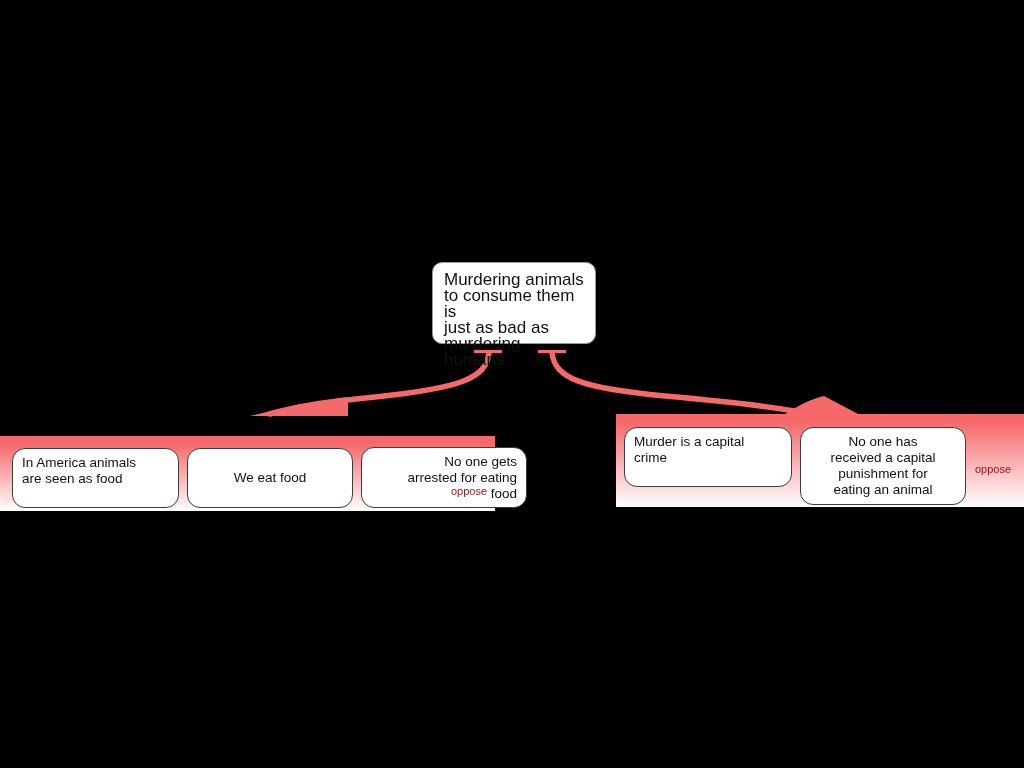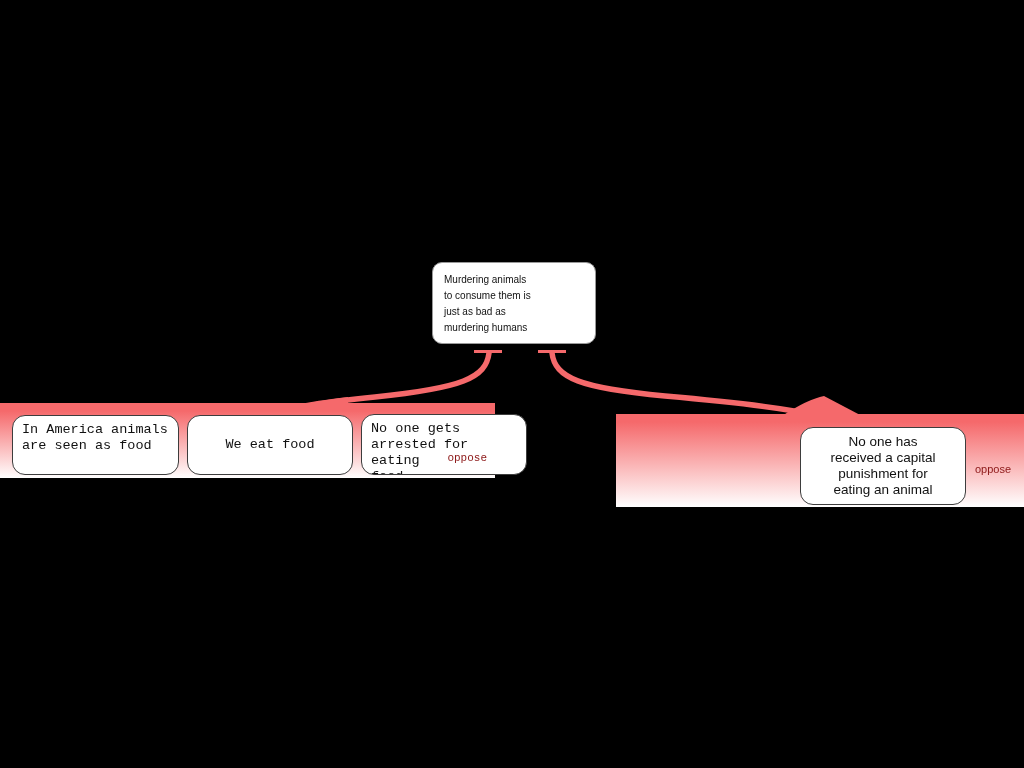--- a/index.html
+++ b/index.html
@@ -41,32 +41,32 @@
     position: absolute;
     left: 432px; top: 262px;
     width: 164px; height: 82px;
     box-sizing: border-box;
     background: #ffffff;
     border: 1px solid #999999;
     border-radius: 10px;
     padding: 9px 11px;
     z-index: 2;
     color: var(--text);
-    font-size: 10px;
+    font-size: 17px;
     line-height: 16px;
     white-space: pre-line;
   }
   .group {
     position: absolute;
     z-index: 2;
     background: linear-gradient(to bottom, var(--accent) 0px, var(--accent) 8px, #ffffff 100%);
   }
   .group-left {
-    left: 0; top: 403px;
-    width: 495px; height: 75px; font-family: Liberation Mono, monospace;
+    left: 0; top: 436px;
+    width: 495px; height: 75px;
   }
   .group-right {
     left: 616px; top: 414px;
     width: 408px; height: 93px;
   }
   .statement-box {
     position: absolute;
     box-sizing: border-box;
     background: #ffffff;
     border: 1px solid var(--box-border);
@@ -75,21 +75,21 @@
     color: var(--text);
     font-size: 13.5px;
     line-height: 16px;
     white-space: pre-line;
     overflow: hidden;
   }
   .sb-1 { left: 12px;  top: 12px; width: 167px; height: 60px; }
   .sb-2 { left: 187px; top: 12px; width: 166px; height: 60px;
           display: flex; align-items: center; justify-content: center;
           }
-  .sb-3 { left: 361px; top: 11px; width: 166px; height: 61px; }
+  .sb-3 { left: 361px; top: 11px; width: 166px; height: 61px; text-align: right; }
   .sb-4 { left: 8px;   top: 13px; width: 168px; height: 60px; }
   .sb-5 { left: 184px; top: 13px; width: 166px; height: 78px; text-align: center; }
   .relation-label {
     position: absolute;
     top: 11px;
     font-size: 11px;
     line-height: 13px;
     color: var(--oppose);
     margin-top: 38px;
   }
@@ -119,20 +119,22 @@
     <div class="statement-box sb-1">In America animals
 are seen as food</div>
     <div class="statement-box sb-2">We eat food</div>
     <div class="statement-box sb-3">No one gets
 arrested for eating
 food</div>
     <div class="relation-label rl-left">oppose</div>
   </div>
 
   <div class="group group-right">
+    <div class="statement-box sb-4">Murder is a capital
+crime</div>
     <div class="statement-box sb-5">No one has
 received a capital
 punishment for
 eating an animal</div>
     <div class="relation-label rl-right">oppose</div>
   </div>
 
 </div>
 
 </body></html>

